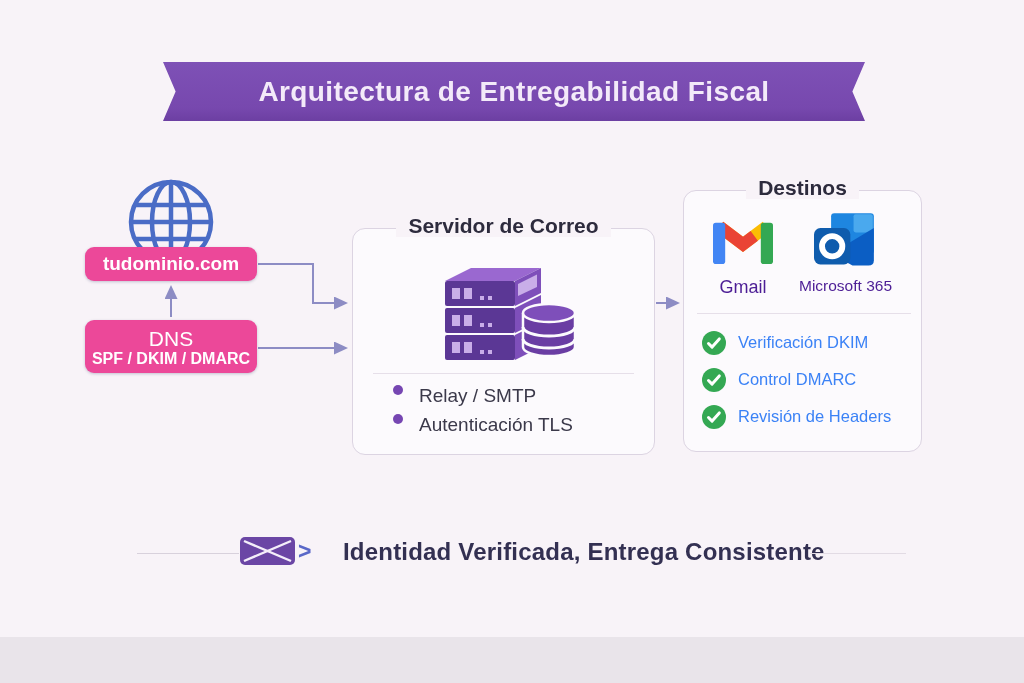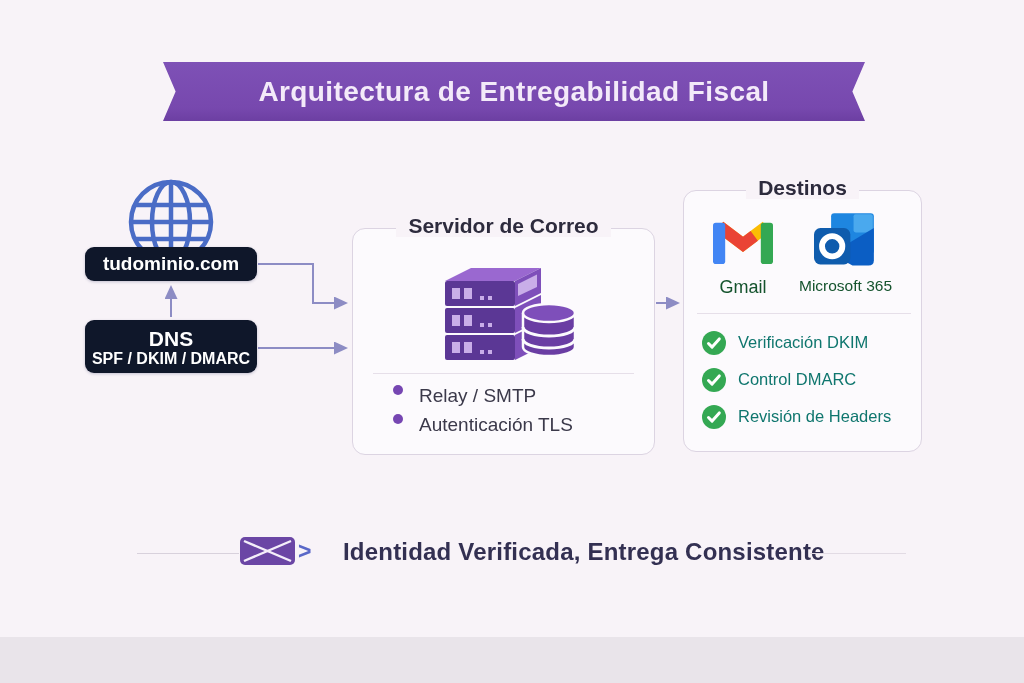--- a/index.html
+++ b/index.html
@@ -24,29 +24,29 @@
   .ribbon-title {
     color: #f3eaf9; font-size: 28px; font-weight: 700; letter-spacing: .4px;
   }
 
   
   .connectors { position: absolute; left: 0; top: 0; }
 
   
   .globe { position: absolute; left: 125px; top: 176px; }
   .pill {
-    position: absolute; background: #0f172a; color: #fff;
+    position: absolute; background: #ec4899; color: #fff;
     border-radius: 9px; display: flex; flex-direction: column;
     align-items: center; justify-content: center;
     box-shadow: 0 1px 3px rgba(40,40,90,.25);
   }
   .domain-box { left: 85px; top: 247px; width: 172px; height: 34px; }
   .domain-box .t1 { font-size: 19px; font-weight: 600; }
   .dns-box { left: 85px; top: 320px; width: 172px; height: 53px; }
-  .dns-box .t1 { font-size: 21px; font-weight: 700; line-height: 23px; }
+  .dns-box .t1 { font-size: 21px; font-weight: 400; line-height: 23px; }
   .dns-box .t2 { font-size: 16px; font-weight: 600; line-height: 17px; }
 
   
   .card {
     position: absolute; background: #fcfafd;
     border: 1.5px solid #dcd4e2; border-radius: 13px; padding-left: 18px;
   }
   .card-legend {
     position: absolute; top: -15px; left: 0; width: 100%;
     text-align: center; pointer-events: none;
@@ -69,31 +69,31 @@
   }
   .feature-label { font-size: 19px; color: #3b394a; }
 
   .dest-card { left: 683px; top: 190px; width: 239px; height: 262px; }
   .provider-row {
     position: absolute; left: 0; top: 22px; width: 100%;
     display: flex; justify-content: center; gap: 26px;
   }
   .provider { display: flex; flex-direction: column; align-items: center; }
   .provider .logo-wrap { height: 58px; display: flex; align-items: center; }
-  .provider-name { margin-top: 6px; color: #14532d; }
+  .provider-name { margin-top: 6px; color: #4c1d95; }
   .provider-gmail .provider-name { font-size: 18px; }
   .provider-ms .provider-name { font-size: 15.5px; }
   .dest-card .divider {
     position: absolute; left: 13px; right: 10px; top: 122px;
     border-top: 1px solid #e6dfe9;
   }
   .check-list { position: absolute; left: 17px; top: 133px; }
   .check-row { display: flex; align-items: center; height: 37px; }
   .check-row svg { margin-right: 11px; flex: 0 0 auto; }
-  .check-label { font-size: 16.5px; color: #0f766e; white-space: nowrap; }
+  .check-label { font-size: 16.5px; color: #3b82f6; white-space: nowrap; }
 
   
   .footer-line { position: absolute; height: 0; border-top: 1.5px solid #d8d1dc; }
   .footer-line-left  { left: 137px; top: 553px; width: 102px; }
   .footer-line-right { left: 810px; top: 553px; width: 96px; border-top-color: #e2dbe4; }
   .footer-envelope { position: absolute; left: 240px; top: 537px; }
   .footer-chevron {
     position: absolute; left: 298px; top: 538px;
     color: #5a68c8; font-size: 23px; font-weight: 700;
   }

